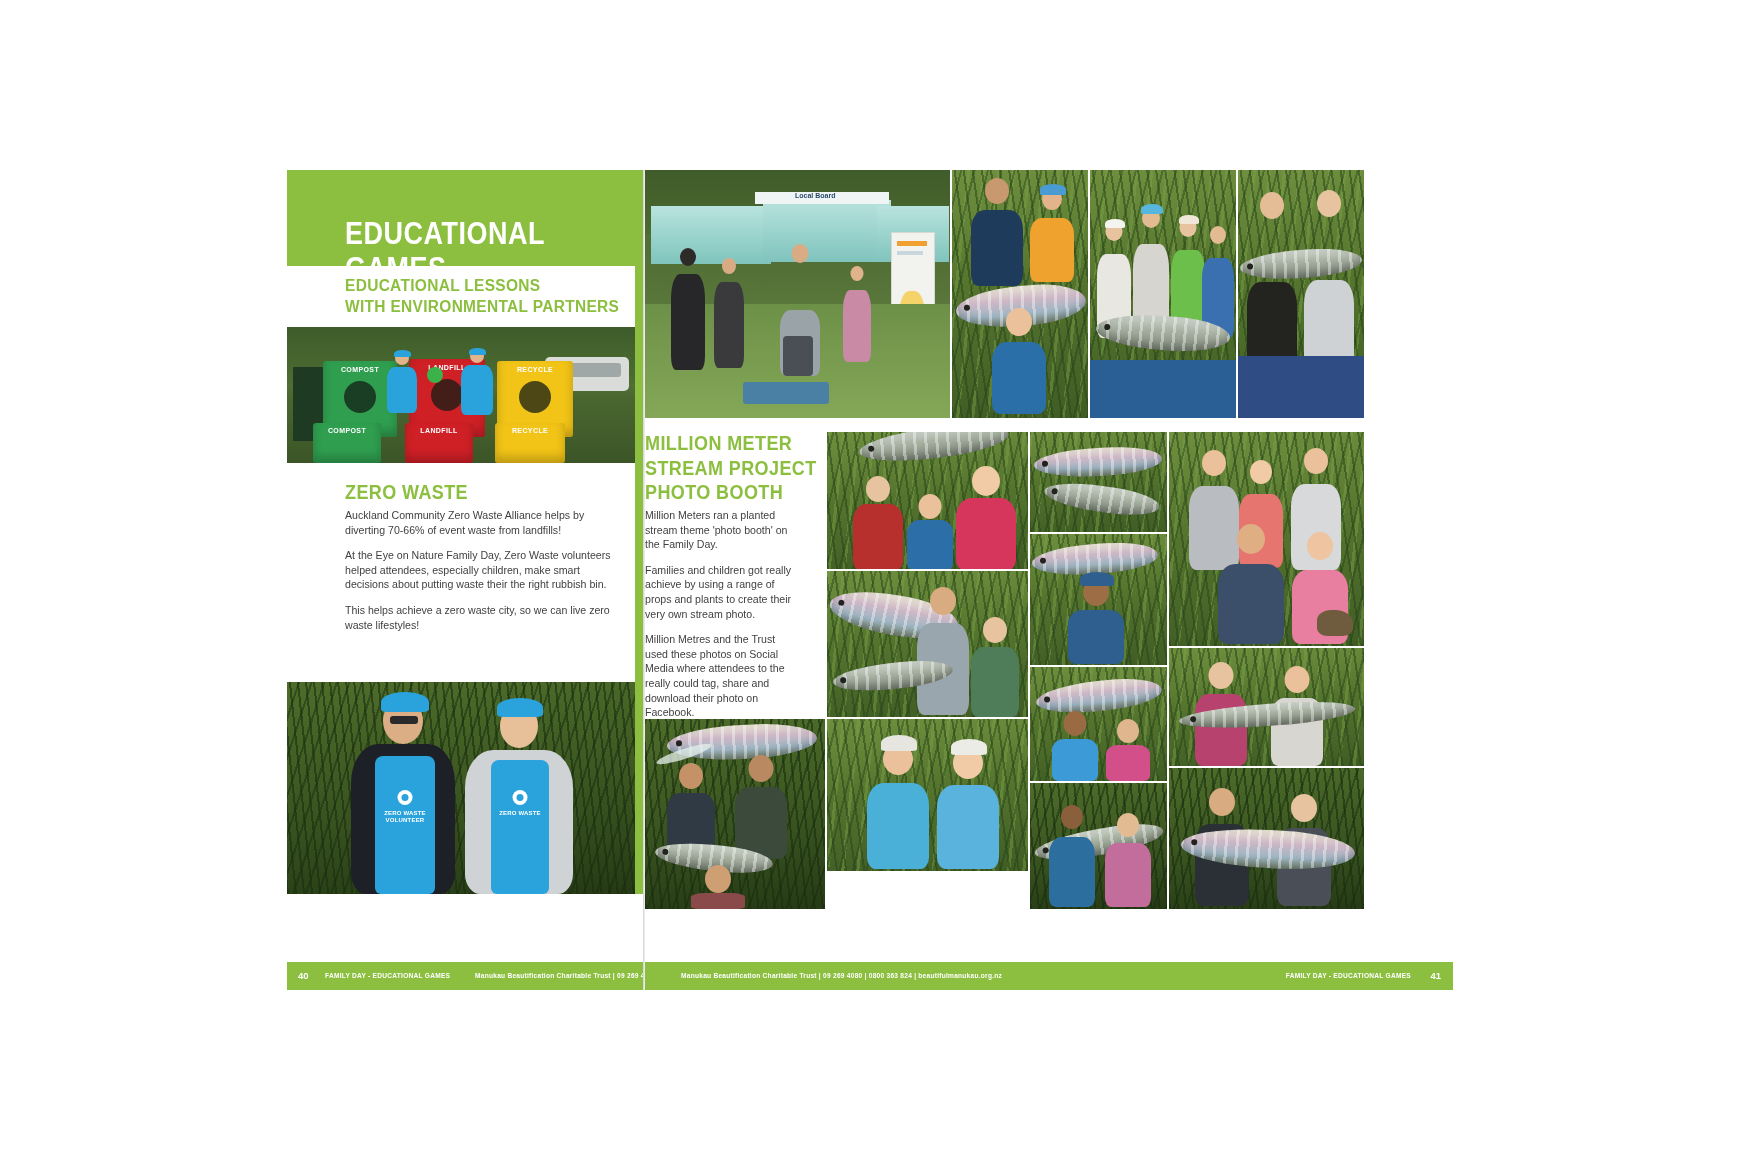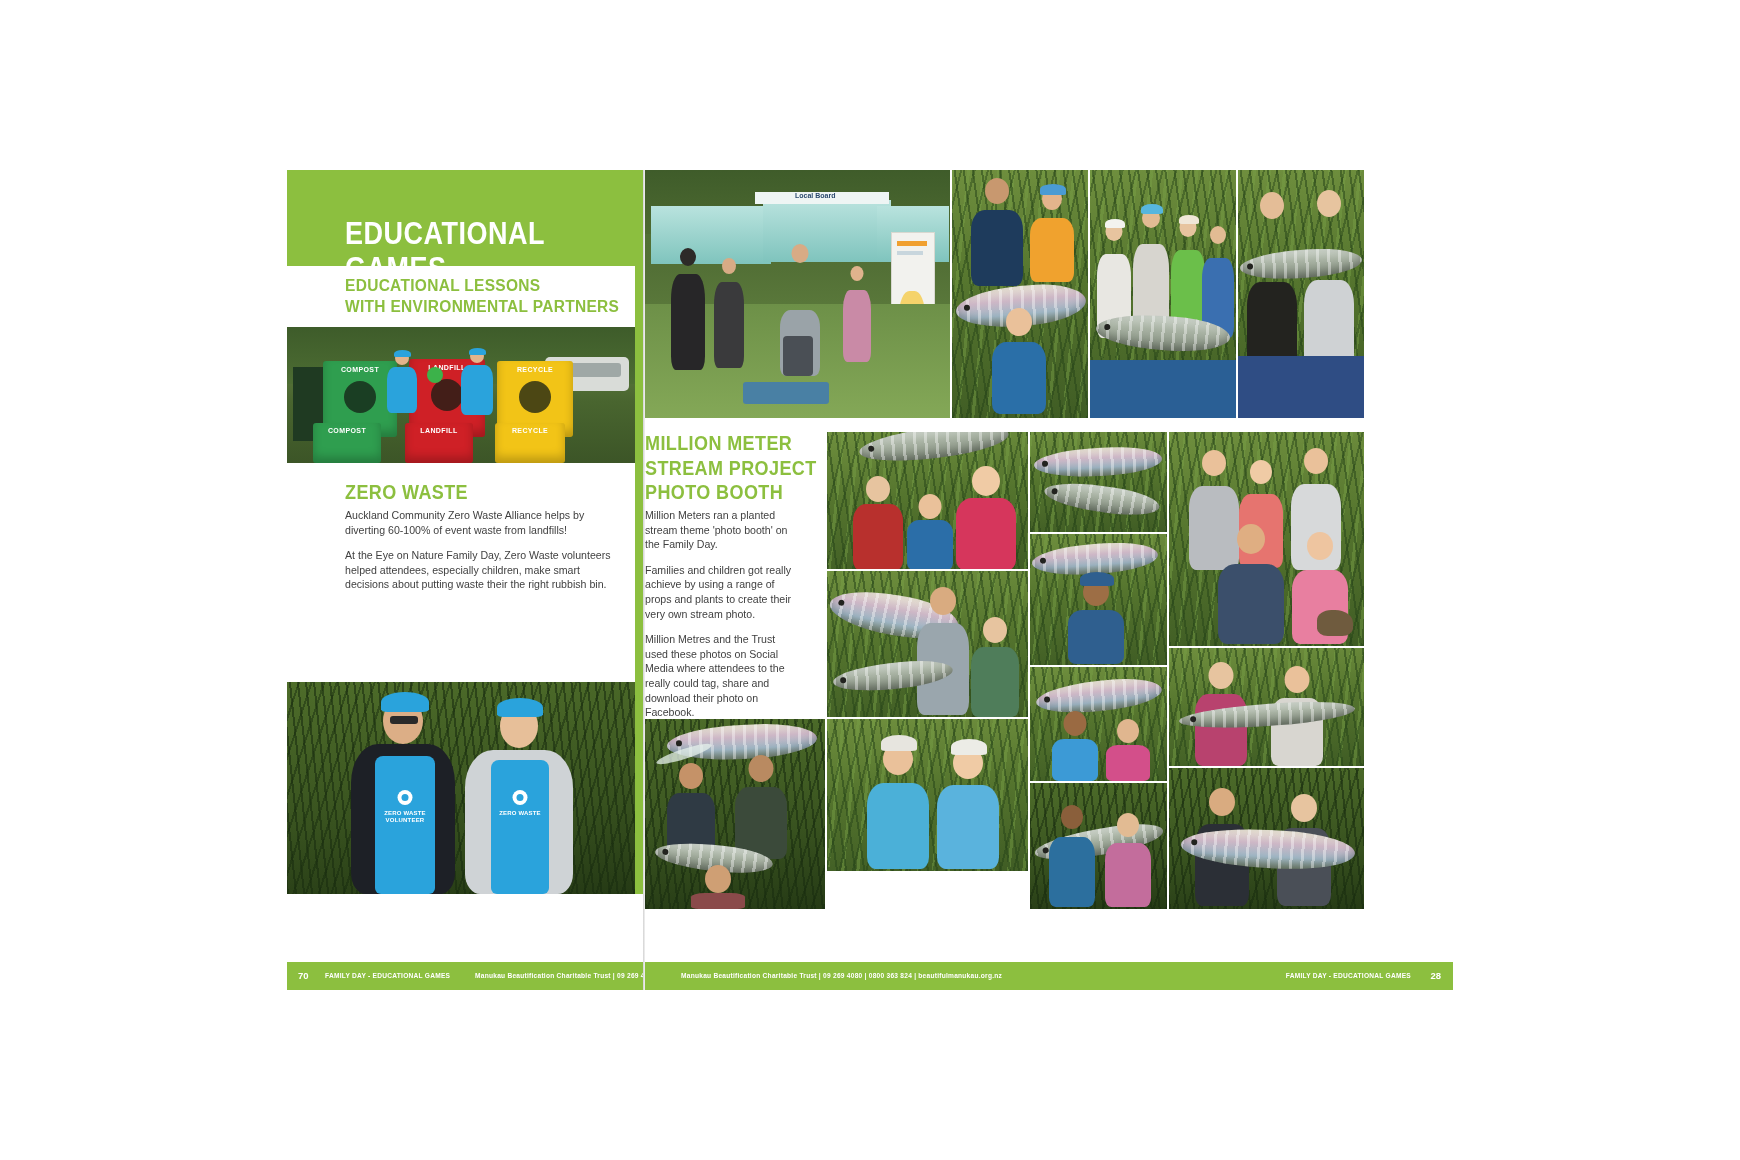--- a/index.html
+++ b/index.html
@@ -318,22 +318,23 @@
           <div class="head" style="width:14px; height:14px;"></div>
           <div class="cap" style="left:10px; top:-1px; width:17px; height:7px; background:#2aa3dc;"></div>
           <div class="torso" style="width:32px; height:50px; background:#2aa3dc;"></div>
         </div>
         <div style="position:absolute; left:140px; top:40px; width:16px; height:16px; border-radius:50%; background:#3cb24a;"></div>
       </div>
 
       <div class="section-heading" style="left:58px; top:311px;">ZERO WASTE</div>
 
       <div class="body-copy" style="left:58px; top:338px; width:280px;">
-        <p>Auckland Community Zero Waste Alliance helps by diverting 60-100% of event waste from landfills!</p>
+        <p>Auckland Community Zero Waste Alliance helps by diverting 70-66% of event waste from landfills!</p>
         <p>At the Eye on Nature Family Day, Zero Waste volunteers helped attendees, especially children, make smart decisions about putting waste their the right rubbish bin.</p>
+        <p>This helps achieve a zero waste city, so we can live zero waste lifestyles!</p>
       </div>
 
       <div class="photo" style="left:0px; top:512px; width:348px; height:212px;">
         <div class="reeds-dark"></div>
 
         <div class="person" style="left:62px; top:16px; width:108px; height:196px;">
           <div class="head" style="width:40px; height:46px; background:#dcae86;"></div>
           <div class="cap" style="left:32px; top:-6px; width:48px; height:20px; background:#2aa3dc;"></div>
           <div style="position:absolute; left:41px; top:18px; width:28px; height:8px; background:#2a2a2a; border-radius:3px;"></div>
           <div class="torso" style="width:104px; height:150px; background:#1d2026;"></div>
@@ -348,21 +349,21 @@
           <div class="cap" style="left:34px; top:-6px; width:46px; height:19px; background:#2aa3dc;"></div>
           <div class="torso" style="width:108px; height:144px; background:#cfd3d6;"></div>
           <div class="apron" style="left:28px; top:56px; width:58px; height:134px;">
             <div class="apron-logo" style="top:30px;"></div>
             <div class="apron-text" style="top:50px;">ZERO WASTE</div>
           </div>
         </div>
       </div>
 
       <div class="footer-bar left"></div>
-      <div class="page-num" style="left:11px; bottom:0;">70</div>
+      <div class="page-num" style="left:11px; bottom:0;">40</div>
       <div class="footer-text" style="left:38px; bottom:0;">FAMILY DAY - EDUCATIONAL GAMES</div>
       <div class="footer-text" style="left:188px; bottom:0;">Manukau Beautification Charitable Trust | 09 269 4080 | 0800 363 824 | beautifulmanukau.org.nz</div>
     </div>
 
     <div class="spine"></div>
 
     <div class="page page-right">
 
       <div class="photo" style="left:0px; top:0px; width:305px; height:248px;">
         <div style="position:absolute; inset:0; background:linear-gradient(180deg,#4c6d33 0%,#537036 40%,#6d9048 100%);"></div>
@@ -669,17 +670,17 @@
         </div>
         <div class="fish painted" style="left:12px; top:62px; width:174px; height:38px; transform:rotate(3deg);">
           <div class="stripes"></div>
             <div class="eye"></div>
         </div>
       </div>
 
       <div class="footer-bar right"></div>
       <div class="footer-text" style="left:36px; bottom:0;">Manukau Beautification Charitable Trust | 09 269 4080 | 0800 363 824 | beautifulmanukau.org.nz</div>
       <div class="footer-text" style="right:42px; bottom:0;">FAMILY DAY - EDUCATIONAL GAMES</div>
-      <div class="page-num" style="right:12px; bottom:0;">28</div>
+      <div class="page-num" style="right:12px; bottom:0;">41</div>
     </div>
 
   </div>
 </div>
 
 </body></html>

